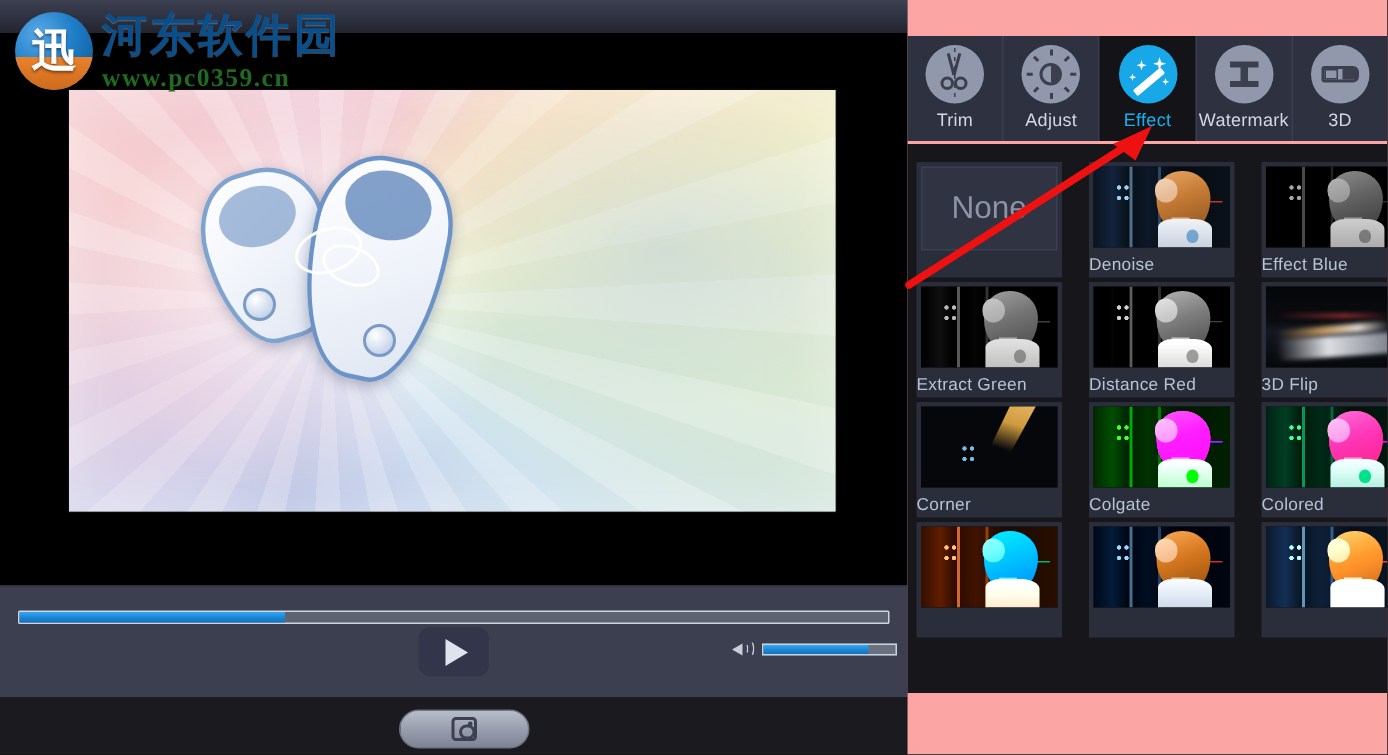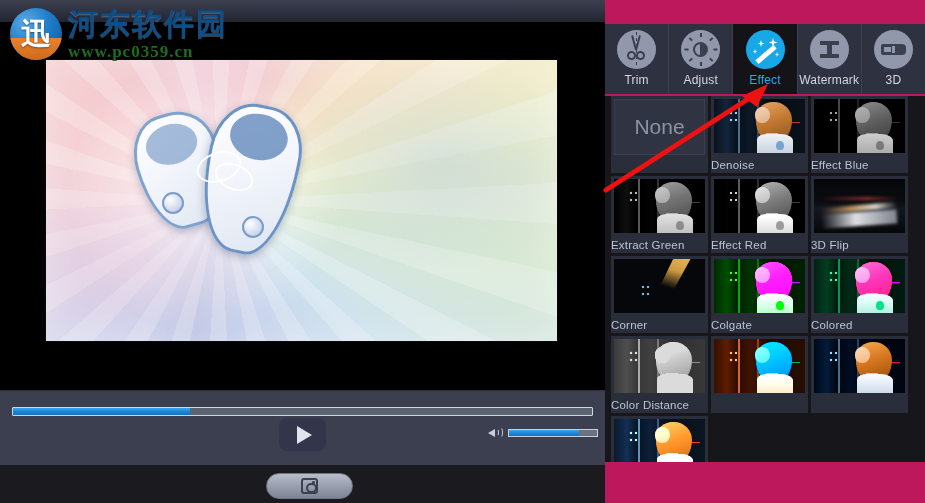--- a/index.html
+++ b/index.html
@@ -219,21 +219,21 @@
     border: 2.2px solid #3c4050;
   }
   .cam-icon:after {
     content:""; position:absolute; right: 1.4px; top: 1.4px;
     width: 2.6px; height: 2.6px; border-radius: 50%; background:#3c4050;
   }
 
   
   #right-panel {
     position:absolute; left: 605px; top:0; width: 320px; height: 503px;
-    background: #be185d;
+    background: #fca5a5;
   }
   #tabbar {
     position:absolute; left: 0; top: 24px; width: 320px; height: 70px;
     background: #2e3140;
     display:flex;
   }
   .tab {
     flex: 1; position:relative;
     display:flex; flex-direction:column; align-items:center; justify-content:flex-start;
     padding-top: 6px; cursor:pointer;
@@ -308,22 +308,22 @@
   .ic-3d .l1 { left: 9px; border: 1.5px solid #3c3f4d; }
   .ic-3d .l2 { left: 21px; background:#3c3f4d; }
 
   
   #effects-scroll {
     position:absolute; left: 0; top: 96px; width: 320px; height: 366px;
     background: #17171b;
     overflow: hidden;
   }
   #effects-grid {
-    position:absolute; left: 6px; top: 0; width: 300px;
-    display: grid; grid-template-columns: repeat(3, 97px); gap: 3px 3px;
+    position:absolute; left: 6px; top: 12px; width: 300px;
+    display: grid; grid-template-columns: repeat(3, 97px); gap: 3px 18px;
   }
   .eff-cell {
     width: 97px; height: 77px; position:relative; cursor:pointer;
     background: #2a2d3a;
   }
   .eff-thumb {
     position:absolute; left: 3px; top: 3px; width: 91px; height: 54px;
     overflow:hidden; background:#06070b;
   }
   .eff-name {
@@ -632,21 +632,21 @@
                 <div class="panelline pl2"></div>
                 <div class="dots"></div>
                 <div class="redline"></div>
                 <div class="hair"></div>
                 <div class="face"></div>
                 <div class="neck"></div>
                 <div class="body"></div>
                 <div class="emblem"></div>
               </div>
             </div>
-            <div class="eff-name">Effect Red</div>
+            <div class="eff-name">Distance Red</div>
           </div>
           <div class="eff-cell">
             <div class="eff-thumb">
               <div class="scene-flip">
                 <div class="streak s-c"></div>
                 <div class="streak s-a"></div>
                 <div class="streak s-b"></div>
               </div>
             </div>
             <div class="eff-name">3D Flip</div>
@@ -689,37 +689,20 @@
                 <div class="face"></div>
                 <div class="neck"></div>
                 <div class="body"></div>
                 <div class="emblem"></div>
               </div>
             </div>
             <div class="eff-name">Colored</div>
           </div>
           <div class="eff-cell">
             <div class="eff-thumb">
-              <div class="scene f-colordist">
-                <div class="room"></div>
-                <div class="panelline pl1"></div>
-                <div class="panelline pl2"></div>
-                <div class="dots"></div>
-                <div class="redline"></div>
-                <div class="hair"></div>
-                <div class="face"></div>
-                <div class="neck"></div>
-                <div class="body"></div>
-                <div class="emblem"></div>
-              </div>
-            </div>
-            <div class="eff-name">Color Distance</div>
-          </div>
-          <div class="eff-cell">
-            <div class="eff-thumb">
               <div class="scene f-blue">
                 <div class="room"></div>
                 <div class="panelline pl1"></div>
                 <div class="panelline pl2"></div>
                 <div class="dots"></div>
                 <div class="redline"></div>
                 <div class="hair"></div>
                 <div class="face"></div>
                 <div class="neck"></div>
                 <div class="body"></div>

